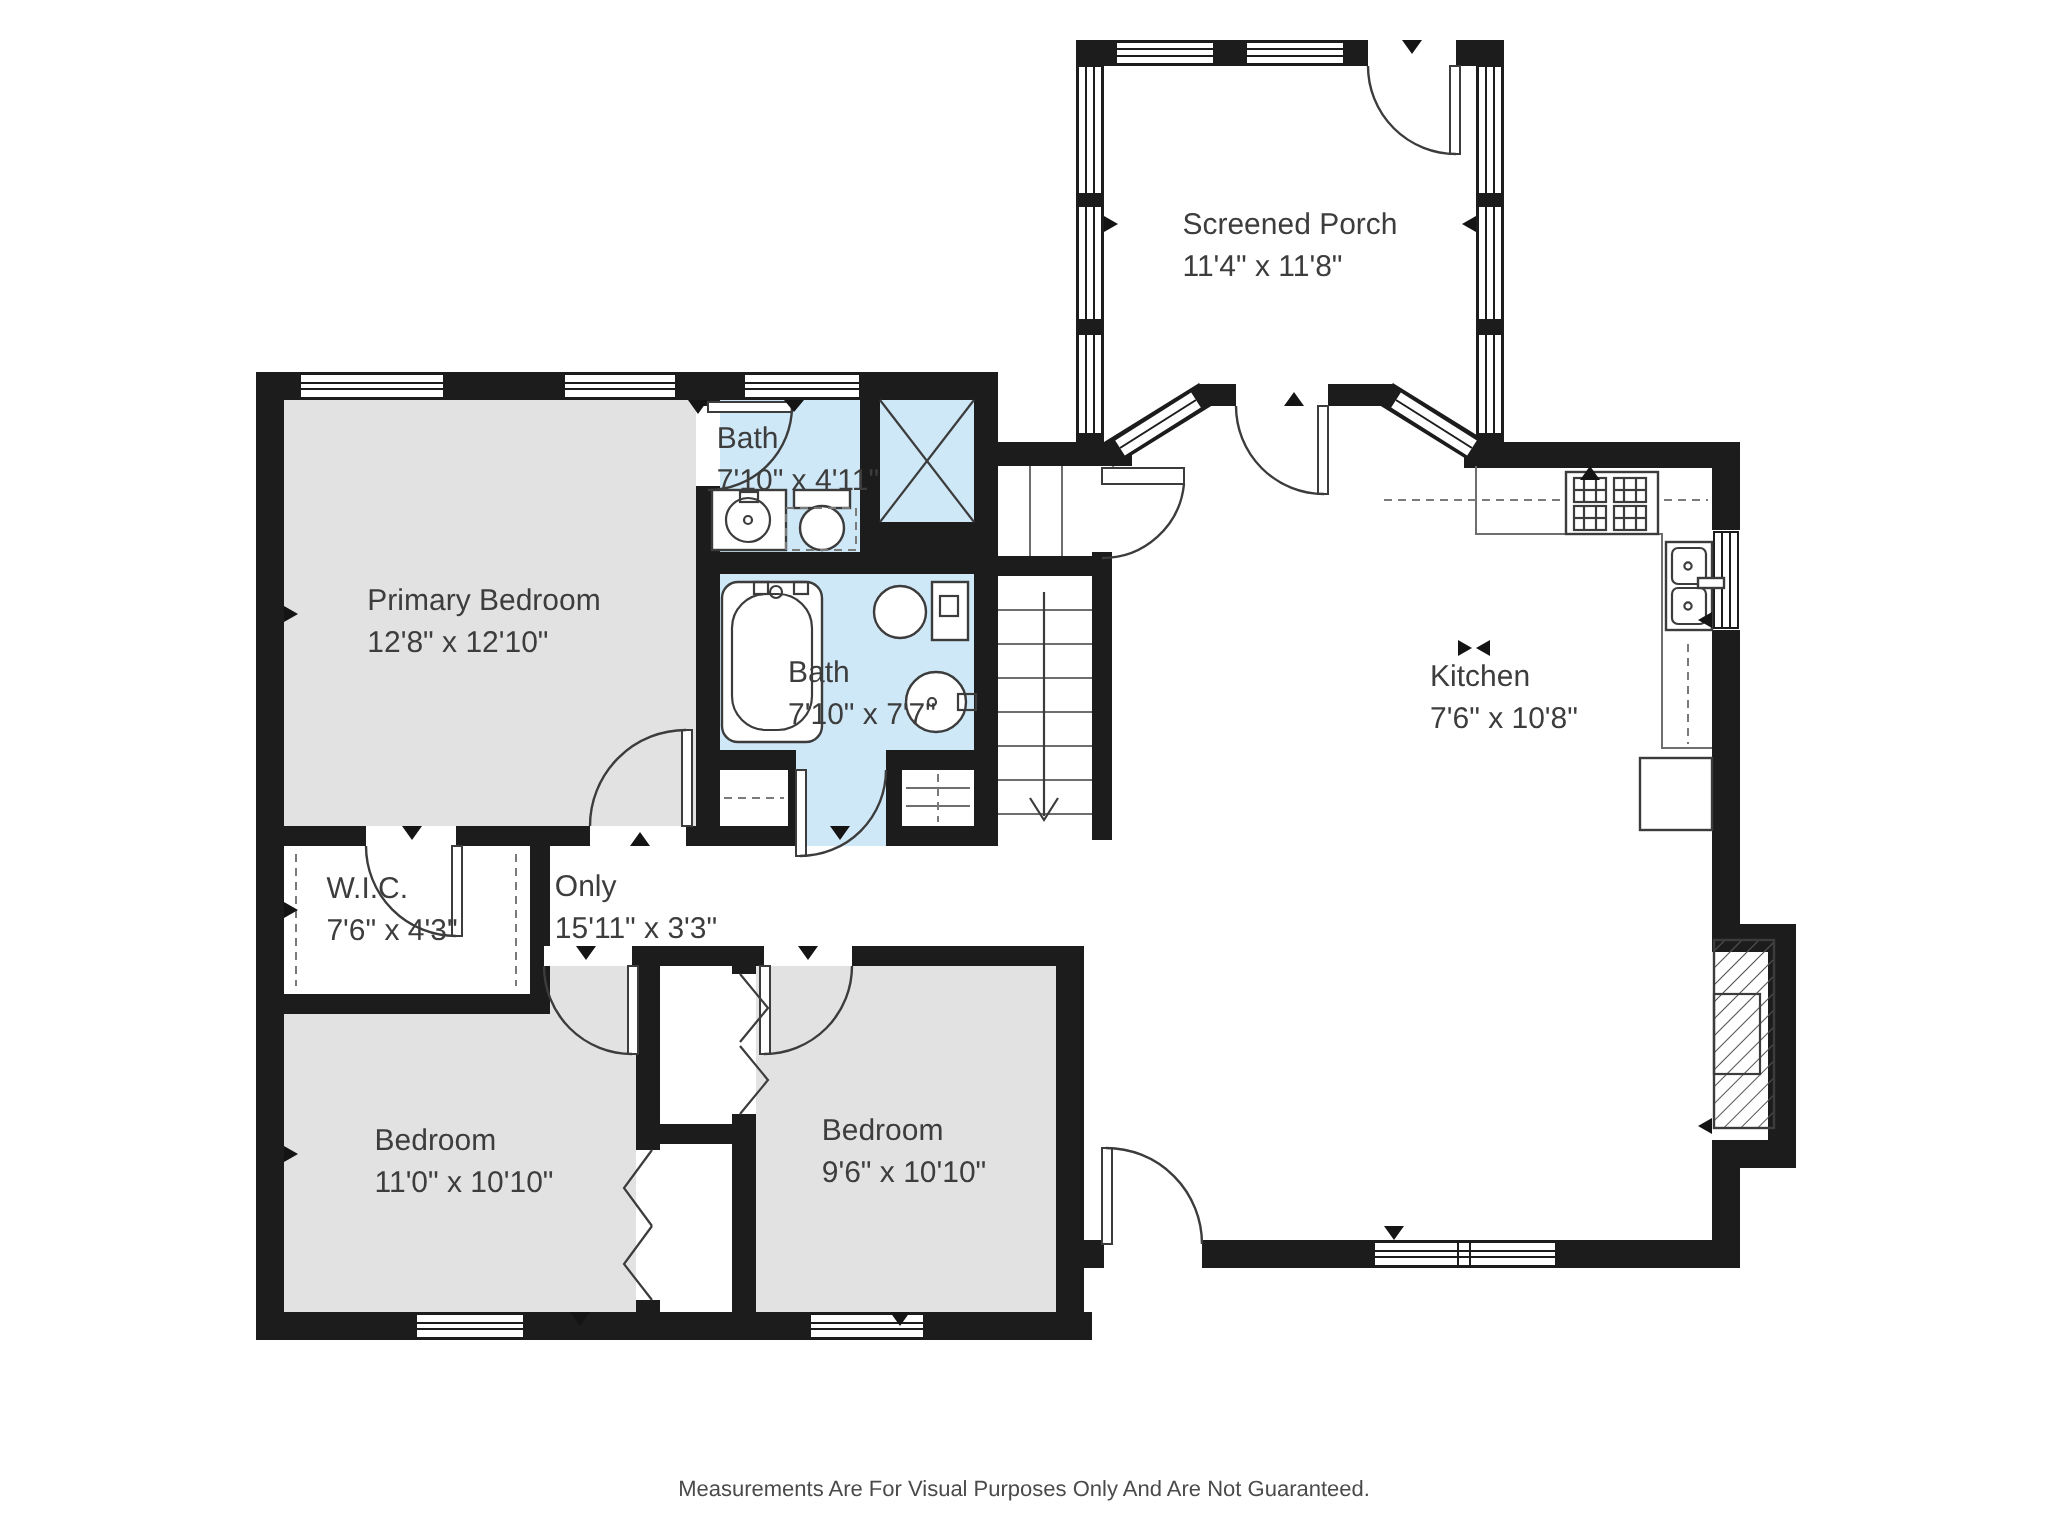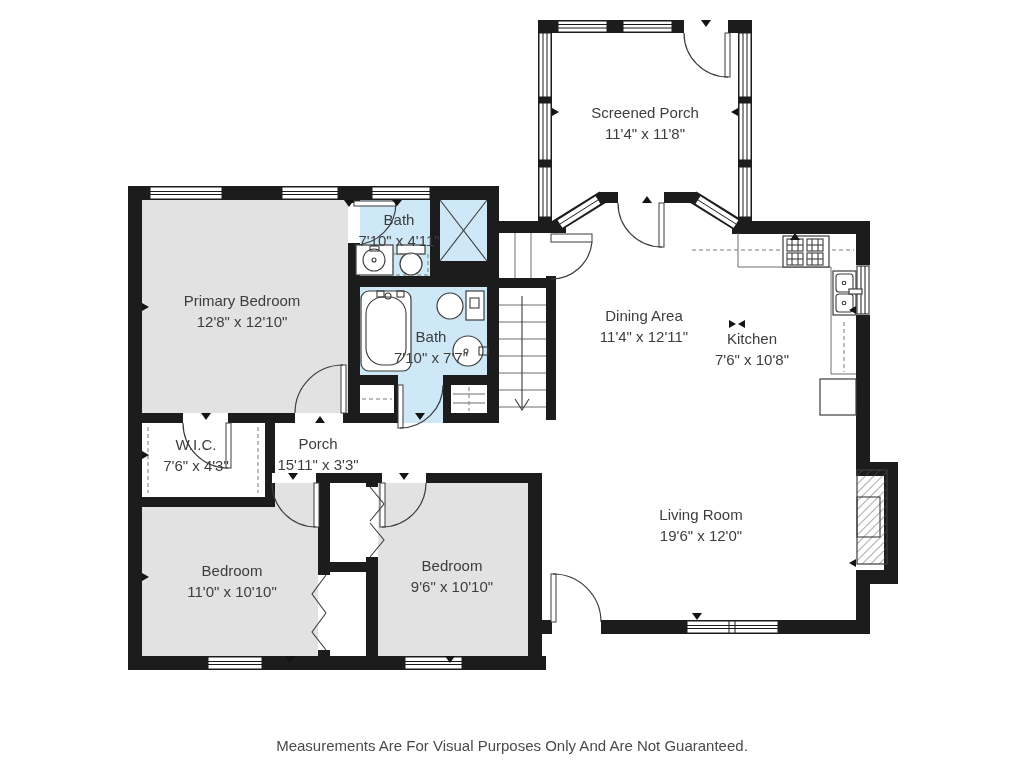--- a/index.html
+++ b/index.html
@@ -13,23 +13,23 @@
   .wht{fill:#ffffff;}
   .win{fill:#ffffff;stroke:var(--wall,#1c1c1c);stroke-width:1;}
   .winline{stroke:var(--wall,#1c1c1c);stroke-width:1;fill:none;}
   .leaf{fill:#ffffff;stroke:#3c3c3c;stroke-width:1;}
   .arc{fill:none;stroke:#3c3c3c;stroke-width:1.2;}
   .fix{fill:#ffffff;stroke:#3c3c3c;stroke-width:1.2;}
   .fixln{fill:none;stroke:#3c3c3c;stroke-width:1.1;}
   .thin{fill:none;stroke:#6e6e6e;stroke-width:1;}
   .dash{fill:none;stroke:#7a7a7a;stroke-width:1;stroke-dasharray:4 3;}
   .mk{fill:#141414;}
-  .room-label{position:absolute;transform:translate(-50%,-50%);text-align:center;
+  .room-label{position:absolute;transform:translate(-50%,-50%);text-align:left;
               color:var(--text,#3d3d3d);font-size:15px;line-height:21px;white-space:nowrap;}
-  .disclaimer{position:absolute;transform:translate(-50%,-50%);font-size:15px;
+  .disclaimer{position:absolute;transform:translate(-50%,-50%);font-size:11px;
               color:#4a4a4a;white-space:nowrap;}
 </style>
 </head>
 <body>
 
 <div id="stage">
 <svg id="plan-svg" width="1024" height="768" viewBox="0 0 1024 768">
   <defs>
     <pattern id="hatch" width="6" height="6" patternUnits="userSpaceOnUse" patternTransform="rotate(45)">
       <line x1="0" y1="0" x2="0" y2="6" stroke="#555" stroke-width="1"></line>
@@ -380,43 +380,35 @@
   <div>12'8" x 12'10"</div>
 </div>
 <div class="room-label" style="left:399px;top:230px">
   <div>Bath</div>
   <div>7'10" x 4'11"</div>
 </div>
 <div class="room-label" style="left:431px;top:347px">
   <div>Bath</div>
   <div>7'10" x 7'7"</div>
 </div>
-<div class="room-label" style="left:644px;top:326px">
-  <div>Dining Area</div>
-  <div>11'4" x 12'11"</div>
-</div>
 <div class="room-label" style="left:752px;top:349px">
   <div>Kitchen</div>
   <div>7'6" x 10'8"</div>
 </div>
 <div class="room-label" style="left:196px;top:455px">
   <div>W.I.C.</div>
   <div>7'6" x 4'3"</div>
 </div>
 <div class="room-label" style="left:318px;top:454px">
-  <div>Porch</div>
+  <div>Only</div>
   <div>15'11" x 3'3"</div>
 </div>
 <div class="room-label" style="left:232px;top:581px">
   <div>Bedroom</div>
   <div>11'0" x 10'10"</div>
 </div>
 <div class="room-label" style="left:452px;top:576px">
   <div>Bedroom</div>
   <div>9'6" x 10'10"</div>
 </div>
-<div class="room-label" style="left:701px;top:525px">
-  <div>Living Room</div>
-  <div>19'6" x 12'0"</div>
-</div>
 
 <div class="disclaimer" style="left:512px;top:745px">Measurements Are For Visual Purposes Only And Are Not Guaranteed.</div>
 </div>
 
 </body></html>

